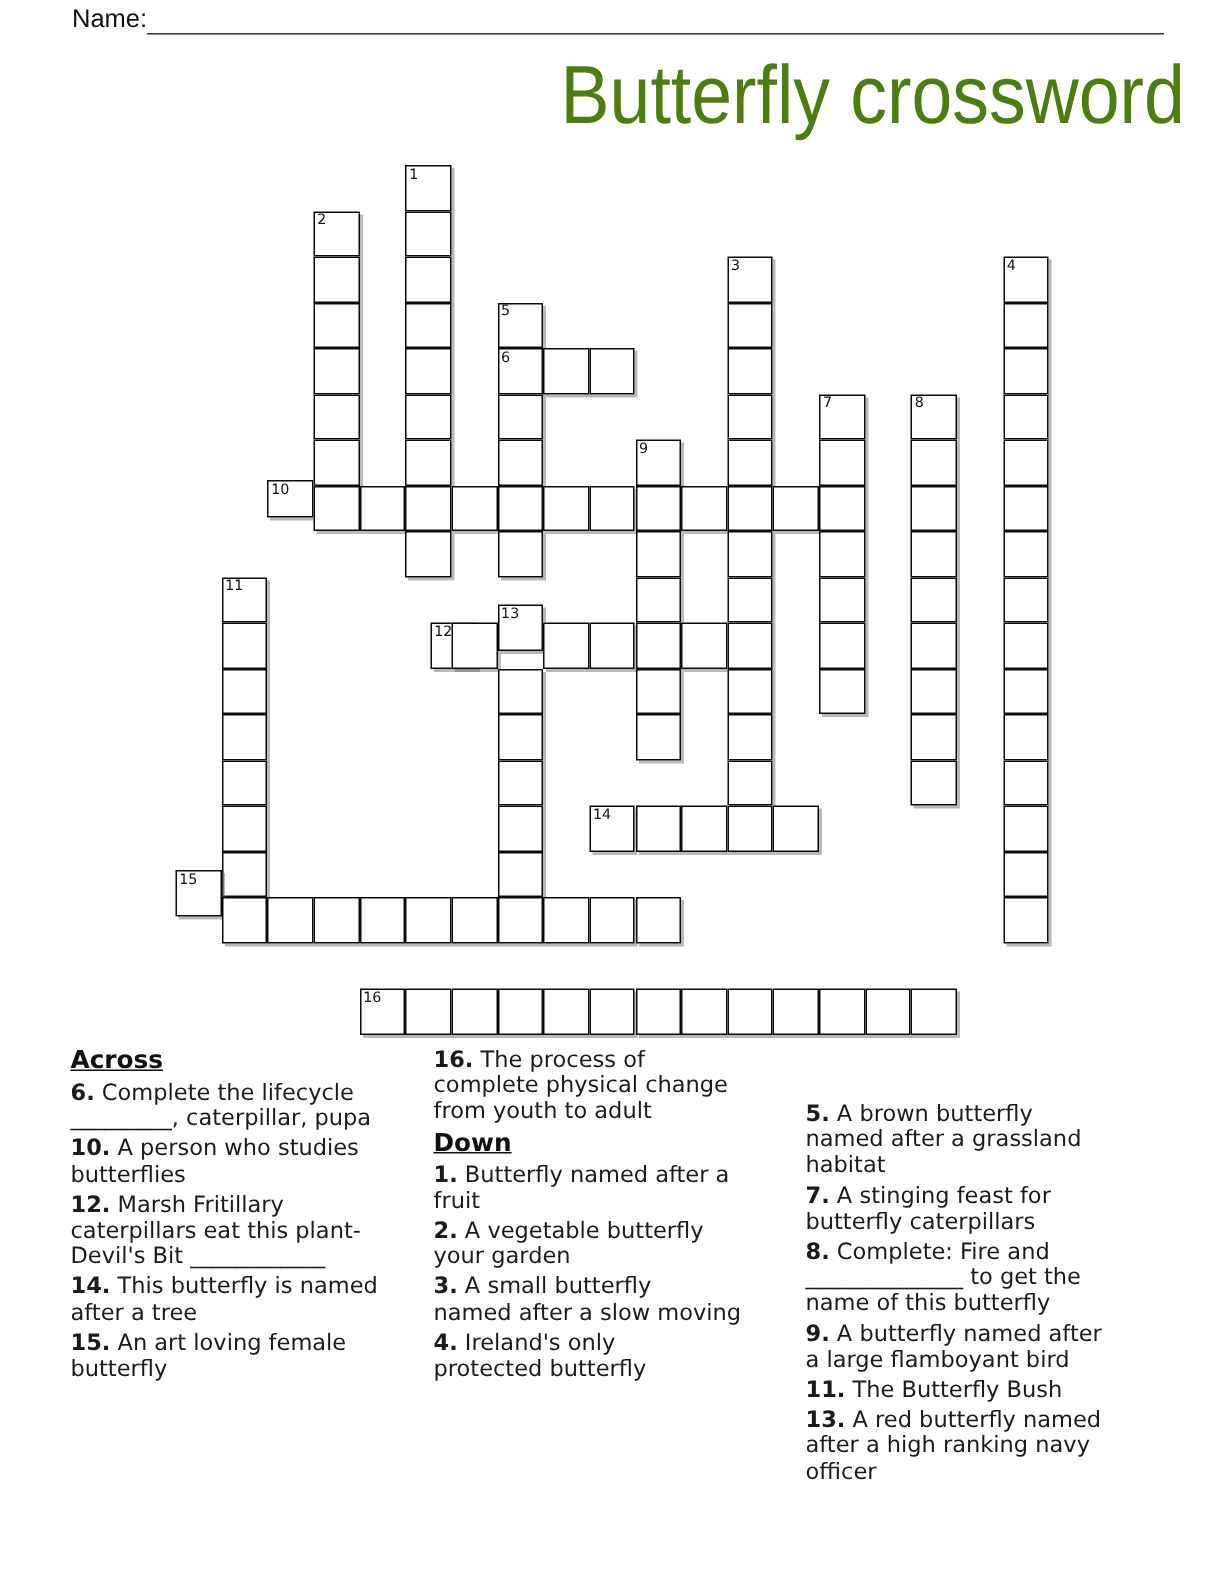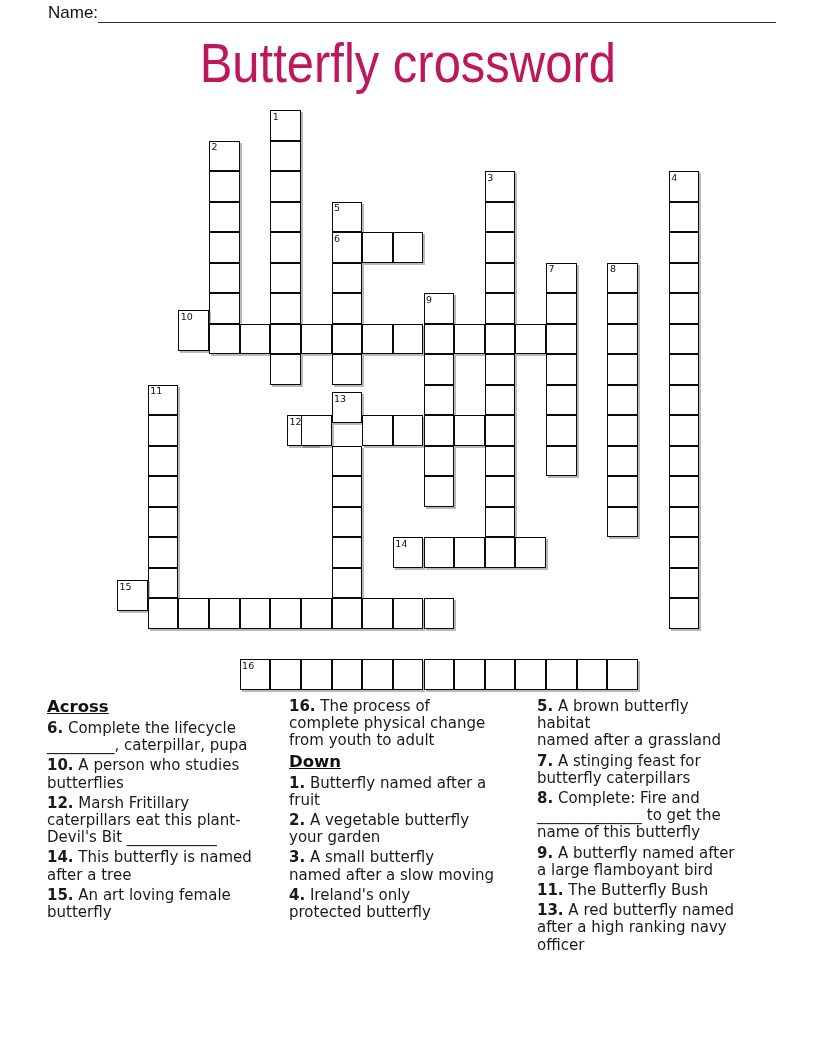--- a/index.html
+++ b/index.html
@@ -2,23 +2,23 @@
 <html><head>
 <meta charset="utf-8">
 <style>
   html,body{margin:0;padding:0;background:#fff;}
   .sheet{position:relative;width:816px;height:1056px;background:#fff;overflow:hidden;
          font-family:"DejaVu Sans",sans-serif;color:#1a1a1a;}
   .name-label{position:absolute;left:48px;top:3px;font-family:"Liberation Sans",sans-serif;
               font-size:17px;color:#111;}
   .name-line{position:absolute;left:98px;top:6px;width:678px;height:16px;
              border-bottom:1.6px solid #333;}
-  .page-title{position:absolute;left:0;top:32px;width:816px;text-align:center;margin:0;
+  .page-title{position:absolute;left:0;top:32px;width:816px;text-align:right;margin:0;
               font-family:"Liberation Sans",sans-serif;font-weight:400;font-size:55px;
-              line-height:62px;color:#be185d;}
+              line-height:62px;color:#4d7c0f;}
   .page-title .squeeze{display:inline-block;transform:scaleX(0.89);transform-origin:50% 50%;}
   #grid{position:absolute;left:0;top:0;width:816px;height:700px;}
   .cell{position:absolute;box-sizing:border-box;background:#fff;border:1.6px solid #0a0a0a;
         box-shadow:2px 2px 0 rgba(100,100,100,0.45);}
   .cell-num{position:absolute;left:1.5px;top:0.5px;font-size:9.5px;line-height:10px;color:#111;}
   .clue-col{position:absolute;top:698px;}
   .clue-header{font-size:16.5px;font-weight:bold;text-decoration:underline;
                line-height:18px;margin-bottom:4px;color:#111;}
   .clue{margin-bottom:3px;}
   .clue-line{font-size:15px;line-height:17.2px;color:#1a1a1a;}
@@ -77,21 +77,21 @@
       <div class="cell" style="left: 208.95px; top: 293px; width: 30.65px; height: 30.5px;"></div>
       <div class="cell" style="left: 270.25px; top: 293px; width: 30.65px; height: 30.5px;"></div>
       <div class="cell" style="left: 331.55px; top: 293px; width: 30.65px; height: 30.5px;"></div>
       <div class="cell" style="left: 423.5px; top: 293px; width: 30.65px; height: 30.5px;">
         <span class="cell-num">9</span>
       </div>
       <div class="cell" style="left: 484.8px; top: 293px; width: 30.65px; height: 30.5px;"></div>
       <div class="cell" style="left: 546.1px; top: 293px; width: 30.65px; height: 30.5px;"></div>
       <div class="cell" style="left: 607.4px; top: 293px; width: 30.65px; height: 30.5px;"></div>
       <div class="cell" style="left: 668.7px; top: 293px; width: 30.65px; height: 30.5px;"></div>
-      <div class="cell" style="left: 178.3px; top: 310px; width: 30.65px; height: 41px;">
+      <div class="cell" style="left: 178.3px; top: 320px; width: 30.65px; height: 25px;">
         <span class="cell-num">10</span>
       </div>
       <div class="cell" style="left: 208.95px; top: 323.5px; width: 30.65px; height: 30.5px;"></div>
       <div class="cell" style="left: 239.6px; top: 323.5px; width: 30.65px; height: 30.5px;"></div>
       <div class="cell" style="left: 270.25px; top: 323.5px; width: 30.65px; height: 30.5px;"></div>
       <div class="cell" style="left: 300.9px; top: 323.5px; width: 30.65px; height: 30.5px;"></div>
       <div class="cell" style="left: 331.55px; top: 323.5px; width: 30.65px; height: 30.5px;"></div>
       <div class="cell" style="left: 362.2px; top: 323.5px; width: 30.65px; height: 30.5px;"></div>
       <div class="cell" style="left: 392.85px; top: 323.5px; width: 30.65px; height: 30.5px;"></div>
       <div class="cell" style="left: 423.5px; top: 323.5px; width: 30.65px; height: 30.5px;"></div>
@@ -114,21 +114,21 @@
       <div class="cell" style="left: 423.5px; top: 384.5px; width: 30.65px; height: 30.5px;"></div>
       <div class="cell" style="left: 484.8px; top: 384.5px; width: 30.65px; height: 30.5px;"></div>
       <div class="cell" style="left: 546.1px; top: 384.5px; width: 30.65px; height: 30.5px;"></div>
       <div class="cell" style="left: 607.4px; top: 384.5px; width: 30.65px; height: 30.5px;"></div>
       <div class="cell" style="left: 668.7px; top: 384.5px; width: 30.65px; height: 30.5px;"></div>
       <div class="cell" style="left: 147.65px; top: 415px; width: 30.65px; height: 30.5px;"></div>
       <div class="cell" style="left: 287px; top: 415px; width: 30.65px; height: 30.5px;">
         <span class="cell-num">12</span>
       </div>
       <div class="cell" style="left: 300.9px; top: 415px; width: 30.65px; height: 30.5px;"></div>
-      <div class="cell" style="left: 331.55px; top: 392px; width: 30.65px; height: 30.5px;">
+      <div class="cell" style="left: 331.55px; top: 403px; width: 30.65px; height: 30.5px;">
         <span class="cell-num">13</span>
       </div>
       <div class="cell" style="left: 362.2px; top: 415px; width: 30.65px; height: 30.5px;"></div>
       <div class="cell" style="left: 392.85px; top: 415px; width: 30.65px; height: 30.5px;"></div>
       <div class="cell" style="left: 423.5px; top: 415px; width: 30.65px; height: 30.5px;"></div>
       <div class="cell" style="left: 454.15px; top: 415px; width: 30.65px; height: 30.5px;"></div>
       <div class="cell" style="left: 484.8px; top: 415px; width: 30.65px; height: 30.5px;"></div>
       <div class="cell" style="left: 546.1px; top: 415px; width: 30.65px; height: 30.5px;"></div>
       <div class="cell" style="left: 607.4px; top: 415px; width: 30.65px; height: 30.5px;"></div>
       <div class="cell" style="left: 668.7px; top: 415px; width: 30.65px; height: 30.5px;"></div>
@@ -235,25 +235,25 @@
         </div>
         <div class="clue">
           <div class="clue-line"><span class="clue-num">3.</span> A small butterfly</div>
           <div class="clue-line">named after a slow moving</div>
         </div>
         <div class="clue">
           <div class="clue-line"><span class="clue-num">4.</span> Ireland's only</div>
           <div class="clue-line">protected butterfly</div>
         </div>
       </div>
-      <div class="clue-col" style="left: 537px; width: 242px;">
+      <div class="clue-col" style="left: 537px; width: 242px; margin-top: 36px;">
         <div class="clue">
           <div class="clue-line"><span class="clue-num">5.</span> A brown butterfly</div>
+          <div class="clue-line">named after a grassland</div>
           <div class="clue-line">habitat</div>
-          <div class="clue-line">named after a grassland</div>
         </div>
         <div class="clue">
           <div class="clue-line"><span class="clue-num">7.</span> A stinging feast for</div>
           <div class="clue-line">butterfly caterpillars</div>
         </div>
         <div class="clue">
           <div class="clue-line"><span class="clue-num">8.</span> Complete: Fire and</div>
           <div class="clue-line">______________ to get the</div>
           <div class="clue-line">name of this butterfly</div>
         </div>

